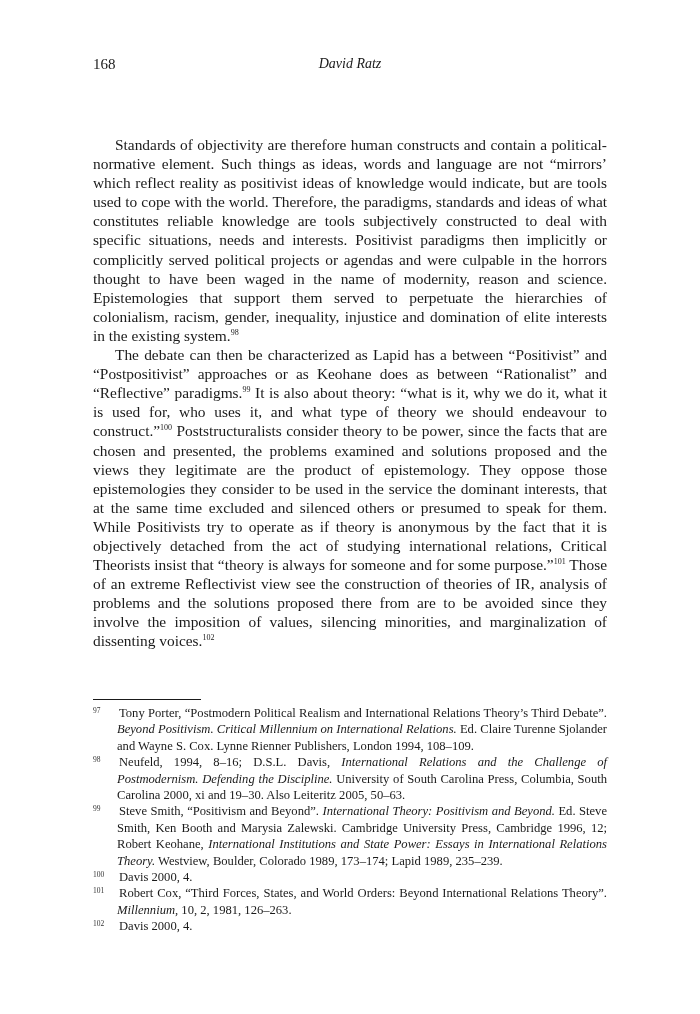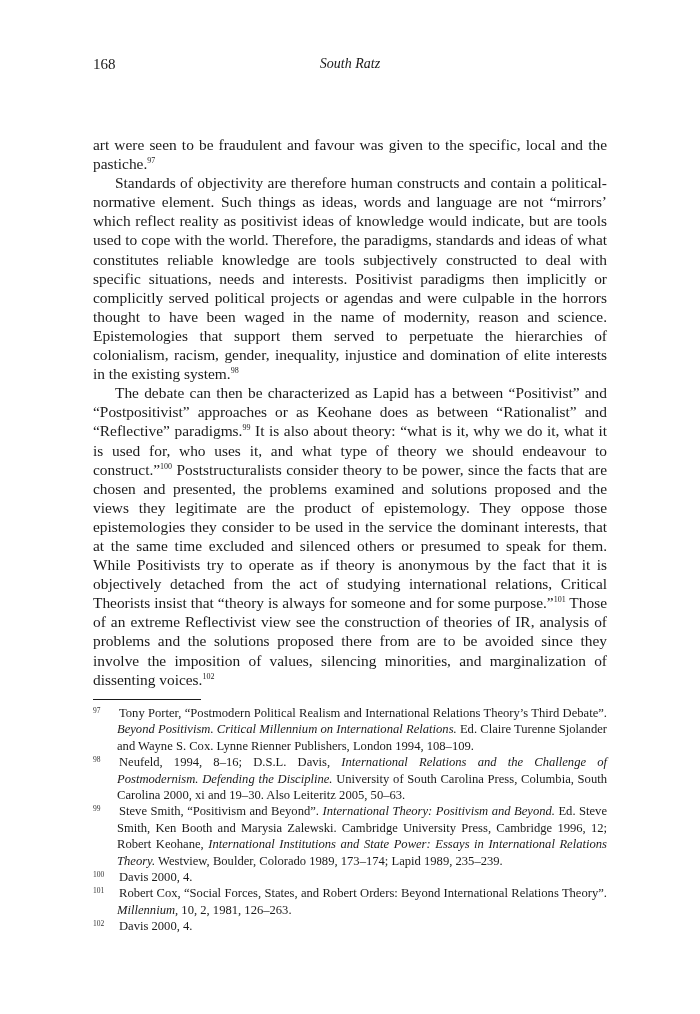--- a/index.html
+++ b/index.html
@@ -22,25 +22,24 @@
   .note-text { display: block; text-indent: 2px; }
   i { font-style: italic; }
 </style>
 </head>
 <body>
 
 <div class="page">
 
   <div class="running-head">
     <span class="page-num">168</span>
-    <span class="head-author">South Ratz</span>
+    <span class="head-author">David Ratz</span>
   </div>
 
   <div class="body-text" id="body-text">
-      <p><span>art were seen to be fraudulent and favour was given to the specific, local and the pastiche.</span><sup>97</sup></p>
       <p class="indent"><span>Standards of objectivity are therefore human constructs and contain a political-normative element. Such things as ideas, words and language are not “mirrors’ which reflect reality as positivist ideas of knowledge would indicate, but are tools used to cope with the world. Therefore, the paradigms, standards and ideas of what constitutes reliable knowledge are tools subjectively constructed to deal with specific situations, needs and interests. Positivist paradigms then implicitly or complicitly served political projects or agendas and were culpable in the horrors thought to have been waged in the name of modernity, reason and science. Epistemologies that support them served to perpetuate the hierarchies of colonialism, racism, gender, inequality, injustice and domination of elite interests in the existing system.</span><sup>98</sup></p>
       <p class="indent"><span>The debate can then be characterized as Lapid has a between “Positivist” and “Postpositivist” approaches or as Keohane does as between “Rationalist” and “Reflective” paradigms.</span><sup>99</sup><span> It is also about theory: “what is it, why we do it, what it is used for, who uses it, and what type of theory we should endeavour to construct.”</span><sup>100</sup><span> Poststructuralists consider theory to be power, since the facts that are chosen and presented, the problems examined and solutions proposed and the views they legitimate are the product of epistemology. They oppose those epistemologies they consider to be used in the service the dominant interests, that at the same time excluded and silenced others or presumed to speak for them. While Positivists try to operate as if theory is anonymous by the fact that it is objectively detached from the act of studying international relations, Critical Theorists insist that “theory is always for someone and for some purpose.”</span><sup>101</sup><span> Those of an extreme Reflectivist view see the construction of theories of IR, analysis of problems and the solutions proposed there from are to be avoided since they involve the imposition of values, silencing minorities, and marginalization of dissenting voices.</span><sup>102</sup></p>
     </div>
 
   <div class="rule"></div>
 
   <div class="notes" id="notes">
       <div class="note">
         <span class="note-num">97</span>
         <span class="note-text"><span>Tony Porter, “Postmodern Political Realism and International Relations Theory’s Third Debate”. </span><i>Beyond Positivism. Critical Millennium on International Relations.</i><span> Ed. Claire Turenne Sjolander and Wayne S. Cox. Lynne Rienner Publishers, London 1994, 108–109.</span></span>
@@ -52,21 +51,21 @@
       <div class="note">
         <span class="note-num">99</span>
         <span class="note-text"><span>Steve Smith, “Positivism and Beyond”. </span><i>International Theory: Positivism and Beyond.</i><span> Ed. Steve Smith, Ken Booth and Marysia Zalewski. Cambridge University Press, Cambridge 1996, 12; Robert Keohane, </span><i>International Institutions and State Power: Essays in International Relations Theory.</i><span> Westview, Boulder, Colorado 1989, 173–174; Lapid 1989, 235–239.</span></span>
       </div>
       <div class="note">
         <span class="note-num">100</span>
         <span class="note-text"><span>Davis 2000, 4.</span></span>
       </div>
       <div class="note">
         <span class="note-num">101</span>
-        <span class="note-text"><span>Robert Cox, “Social Forces, States, and Robert Orders: Beyond International Relations Theory”. </span><i>Millennium</i><span>, 10, 2, 1981, 126–263.</span></span>
+        <span class="note-text"><span>Robert Cox, “Third Forces, States, and World Orders: Beyond International Relations Theory”. </span><i>Millennium</i><span>, 10, 2, 1981, 126–263.</span></span>
       </div>
       <div class="note">
         <span class="note-num">102</span>
         <span class="note-text"><span>Davis 2000, 4.</span></span>
       </div>
     </div>
 
 </div>
 
 </body></html>

